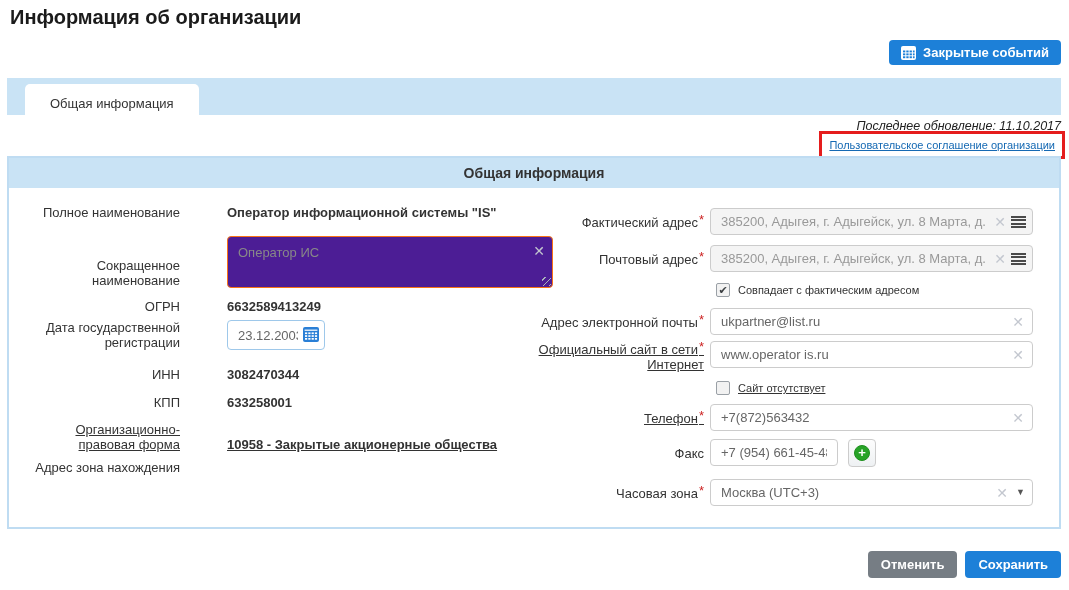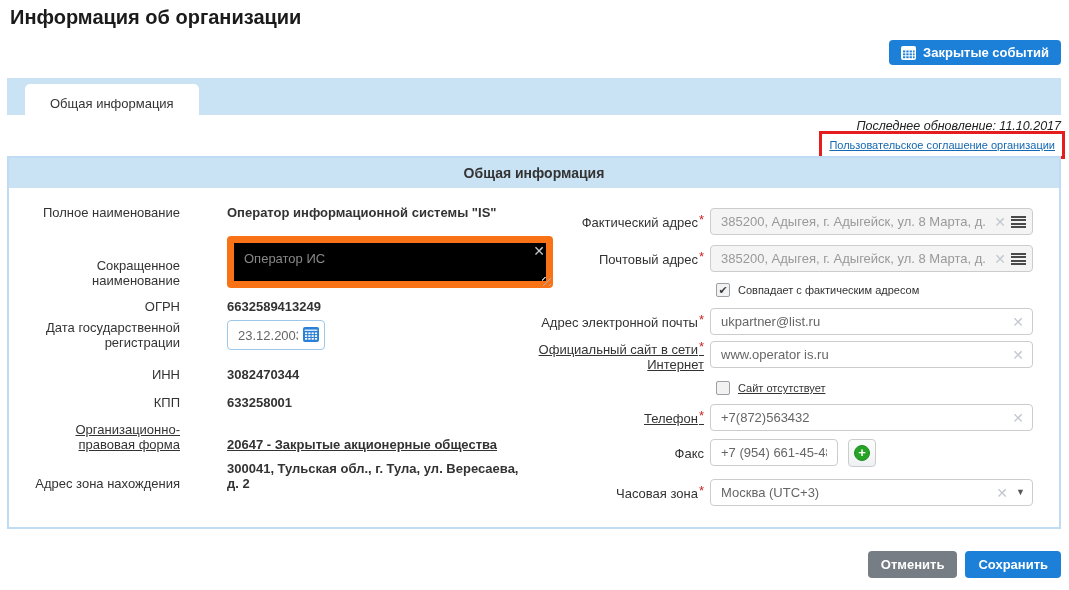--- a/index.html
+++ b/index.html
@@ -39,23 +39,23 @@
   .col-left { position:absolute; left:10px; top:46px; width:505px; }
   .row { display:flex; align-items:flex-end;gap:36px; }
   .lbl { width:172px; flex:none; text-align:right; font-size:13px; color:#333; padding-right:11px; line-height:15px; }
   .val { font-weight:bold; font-size:13px; color:#333; line-height:15px; padding-top:1px; }
   .mb16 { margin-bottom:16px; } .mb12 { margin-bottom:12px; } .mb10 { margin-bottom:10px; }
   .mb8 { margin-bottom:8px;text-decoration:underline; } .mb6 { margin-bottom:6px; }
   .pt6 { padding-top:6px; }
 
   .ta-wrap { position:relative; width:326px; height:52px; }
   .ta {
-    width:326px; height:52px; resize:none; border:7px solid #f97316; border-radius:4px;
+    width:326px; height:52px; resize:none; border:1px solid #f97316; border-radius:4px;
     font-family:"Liberation Sans",sans-serif; font-size:13px; color:#888;
-    padding:8px 28px 8px 10px; outline:none; background:#000000;
+    padding:8px 28px 8px 10px; outline:none; background:#4c1d95;
   }
   .grip {
     position:absolute; right:2px; bottom:2px; width:9px; height:9px;
     background: repeating-linear-gradient(135deg, transparent 0 2px, #a9b2ba 2px 3px, transparent 3px 4.5px);
     cursor: nwse-resize;
   }
   .clear-x { color:#c3c7cf; font-size:14px; line-height:1; cursor:pointer; }
   .ta-x { position:absolute; top:8px; right:8px; }
 
   .date-wrap { position:relative; width:98px; height:30px; }
@@ -214,26 +214,25 @@
       <div class="val">3082470344</div>
     </div>
 
     <div class="row mb12">
       <div class="lbl">КПП</div>
       <div class="val">633258001</div>
     </div>
 
     <div class="row mb8">
       <div class="lbl">Организационно-правовая форма</div>
-      <div class="val">20647 - Закрытые акционерные общества</div>
+      <div class="val">10958 - Закрытые акционерные общества</div>
     </div>
 
     <div class="row">
       <div class="lbl">Адрес зона нахождения</div>
-      <div class="val">300041, Тульская обл., г. Тула, ул. Вересаева, д. 2</div>
     </div>
 
   </div>
 
   <div class="col-right">
 
     <div class="rrow mb10">
       <div class="rlbl"><span>Фактический адрес</span><span class="req">*</span></div>
       <div class="field gray two-ico">
         <input readonly="" value="385200, Адыгея, г. Адыгейск, ул. 8 Марта, д. 1 Домо..." style="">

